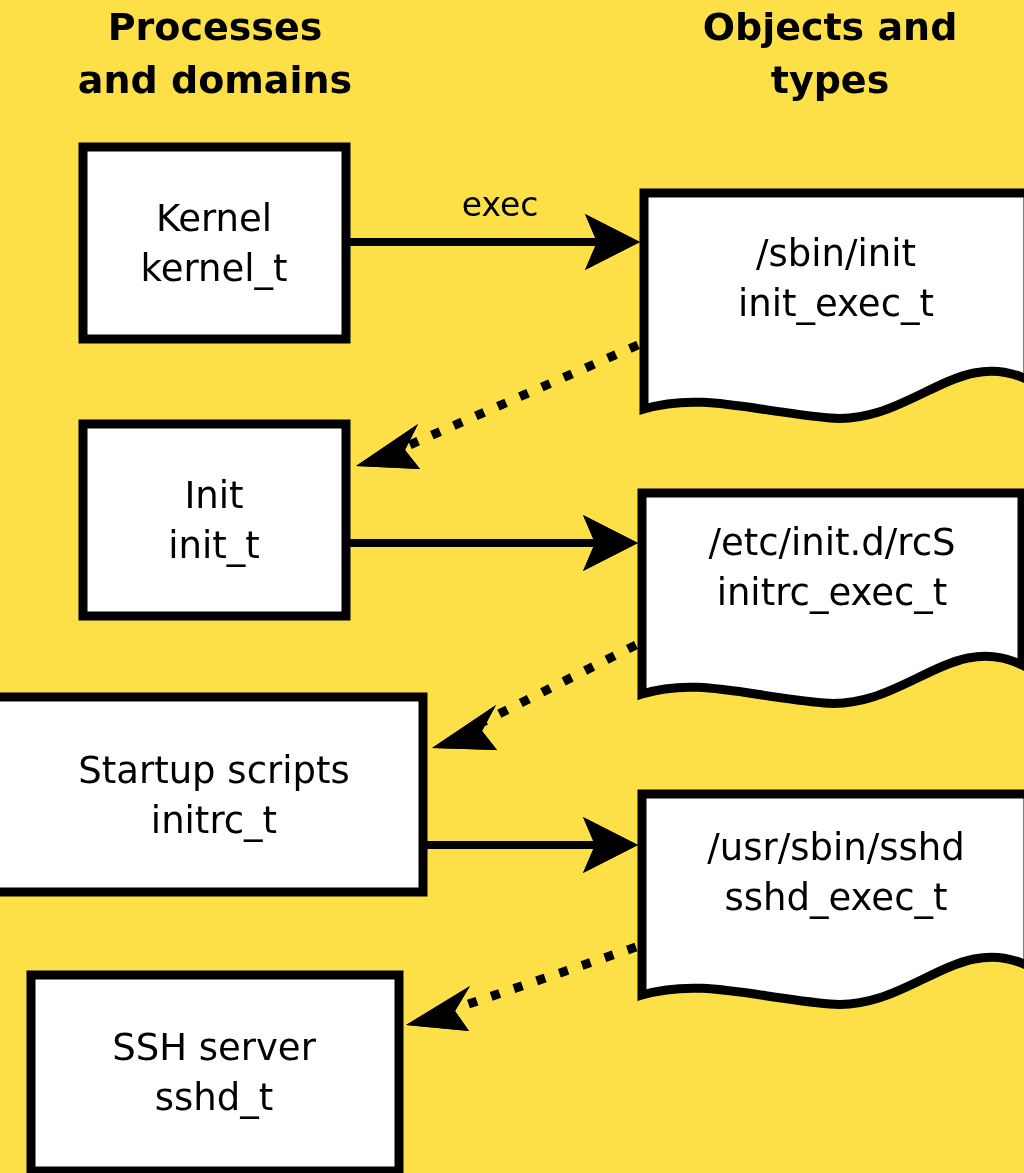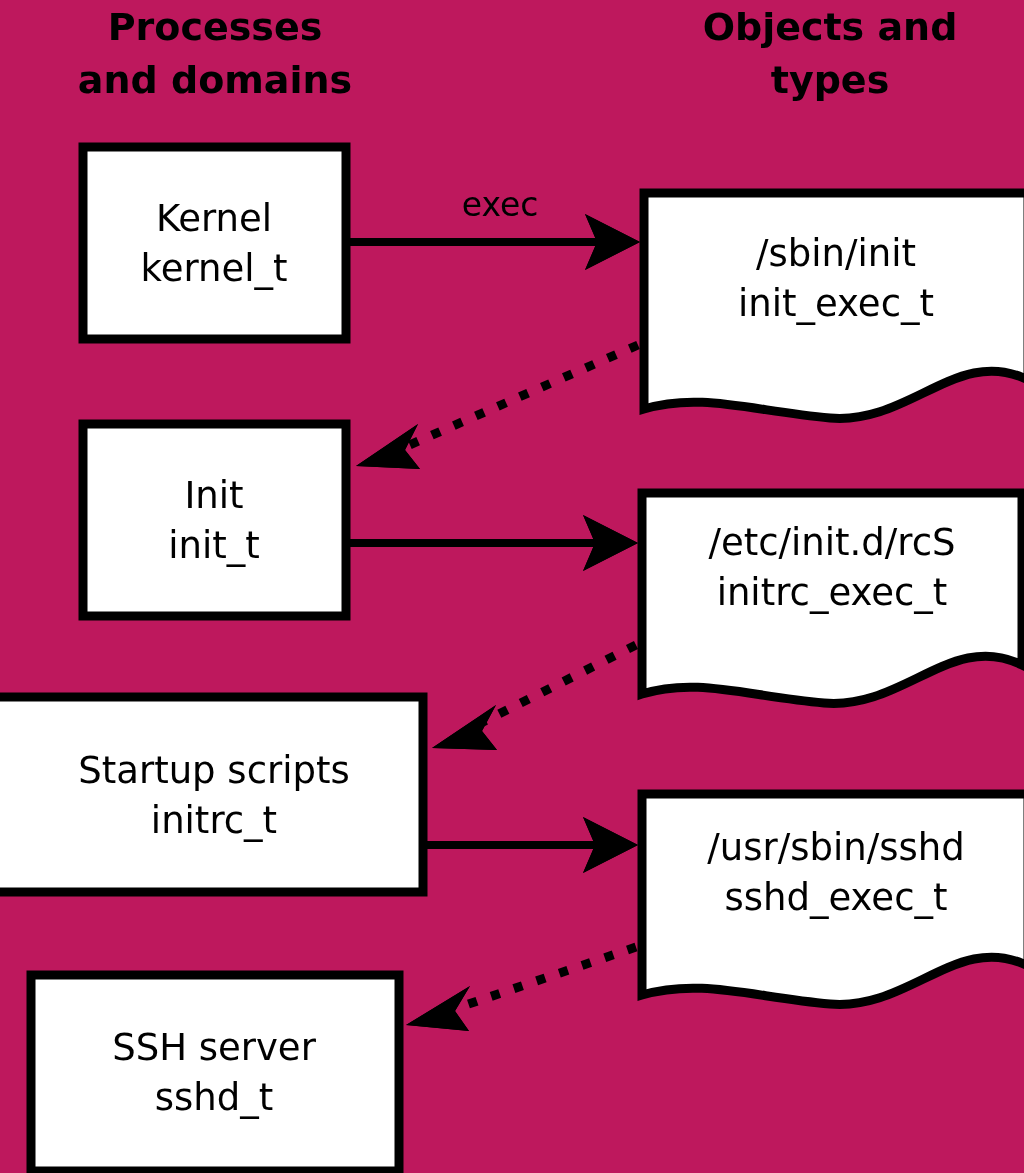--- a/index.html
+++ b/index.html
@@ -9,21 +9,21 @@
     background: #ffffff;
   }
   body {
     font-family: "DejaVu Sans", "Liberation Sans", sans-serif;
     color: #000000;
   }
   #stage {
     position: relative;
     width: 1024px;
     height: 1173px;
-    background: #be185d;
+    background: #fde047;
     overflow: hidden;
   }
   #diagram-svg {
     position: absolute;
     left: 0;
     top: 0;
     width: 1024px;
     height: 1173px;
     display: block;
   }

